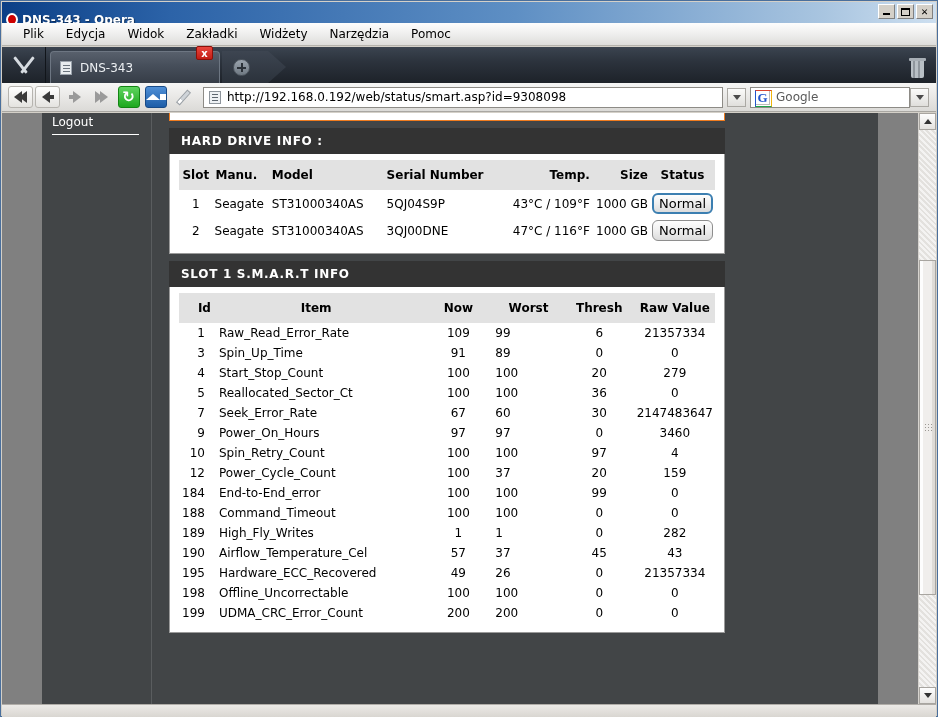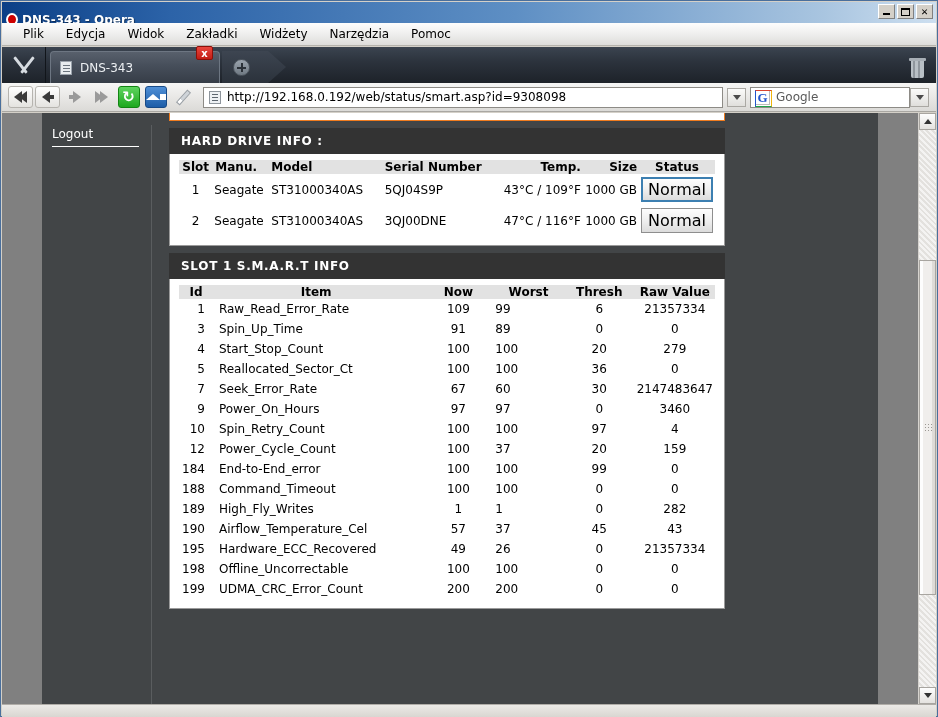--- a/index.html
+++ b/index.html
@@ -298,21 +298,21 @@
     background: #808080;
   }
   
   #page-body {
     position: absolute; left: 40px; top: 0;
     width: 836px; height: 591px;
     background: #424547;
   }
   
   #leftnav {
-    position: absolute; left: 0; top: 12px;
+    position: absolute; left: 0; top: 0;
     width: 110px; height: 591px;
     background: #424547;
     border-right: 1px solid #5a5d5f;
   }
   #logout-link {
     color: #fff; font-size: 12px;
     padding: 2px 0 3px 10px;
     font-family: "DejaVu Sans", sans-serif;
   }
   #logout-rule {
@@ -342,61 +342,61 @@
   .panel-body {
     background: #ffffff;
     border: 1px solid #9a9a9a;
     border-top: none;
     padding: 6px 9px 9px 9px;
   }
   table { border-collapse: collapse; width: 100%; }
   th {
     background: #e2e2e2;
     font-size: 12px; font-weight: bold; color: #000;
-    padding: 0 2px;
+    padding: 8px 2px;
     font-family: "DejaVu Sans", sans-serif;
   }
   td {
     font-size: 12px; color: #000;
     padding: 3px 2px;
     font-family: "DejaVu Sans", sans-serif;
   }
   
   .hdd th.c-slot, .hdd td.c-slot   { width: 34px; text-align: center; }
   .hdd th.c-manu, .hdd td.c-manu   { width: 58px; text-align: left; }
   .hdd th.c-model,.hdd td.c-model  { width: 118px; text-align: left; }
   .hdd th.c-serial,.hdd td.c-serial{ width: 130px; text-align: left; }
   .hdd th.c-temp, .hdd td.c-temp   { width: 94px; text-align: right; }
   .hdd th.c-size, .hdd td.c-size   { width: 62px; text-align: right; }
   .hdd th.c-status,.hdd td.c-status{ text-align: center; }
   .hdd th.c-manu { padding-left: 3px; }
   .status-btn {
     display: inline-block;
     min-width: 57px;
     padding: 2px 6px;
-    font-size: 16px; color: #000;
+    font-size: 13px; color: #000;
     background: linear-gradient(to bottom, #fdfdfd 0%, #f1f1f1 45%, #dcdcdc 100%);
     border: 1px solid #8e8e8e;
-    border-radius: 0;
+    border-radius: 6px;
     text-align: center;
     font-family: "DejaVu Sans", sans-serif;
   }
   .status-btn.focused {
     border: 2px solid #3c7fb1;
     padding: 1px 5px;
   }
   
   .smart th.c-id, .smart td.c-id         { width: 32px; text-align: right; padding-right: 6px;}
   .smart th.c-item, .smart td.c-item     { width: 215px; text-align: left; padding-left: 8px;}
   .smart th.c-now, .smart td.c-now       { width: 72px; text-align: center; }
   .smart th.c-worst, .smart td.c-worst   { width: 72px; }
   .smart th.c-thresh, .smart td.c-thresh { width: 72px; text-align: center; }
   .smart th.c-raw, .smart td.c-raw       { text-align: center; }
   .smart th.c-item { text-align: center; padding-left: 0; }
-  .smart th.c-id { text-align: center; padding-right: 0; }
+  .smart th.c-id { padding-right: 0; }
 
   
   #vscroll {
     position: absolute; right: 0; top: 0;
     width: 18px; height: 591px;
     background: #f1f0ef;
     border-left: 1px solid #d6d3ce;
   }
   .sb-arrow {
     width: 17px; height: 17px;

